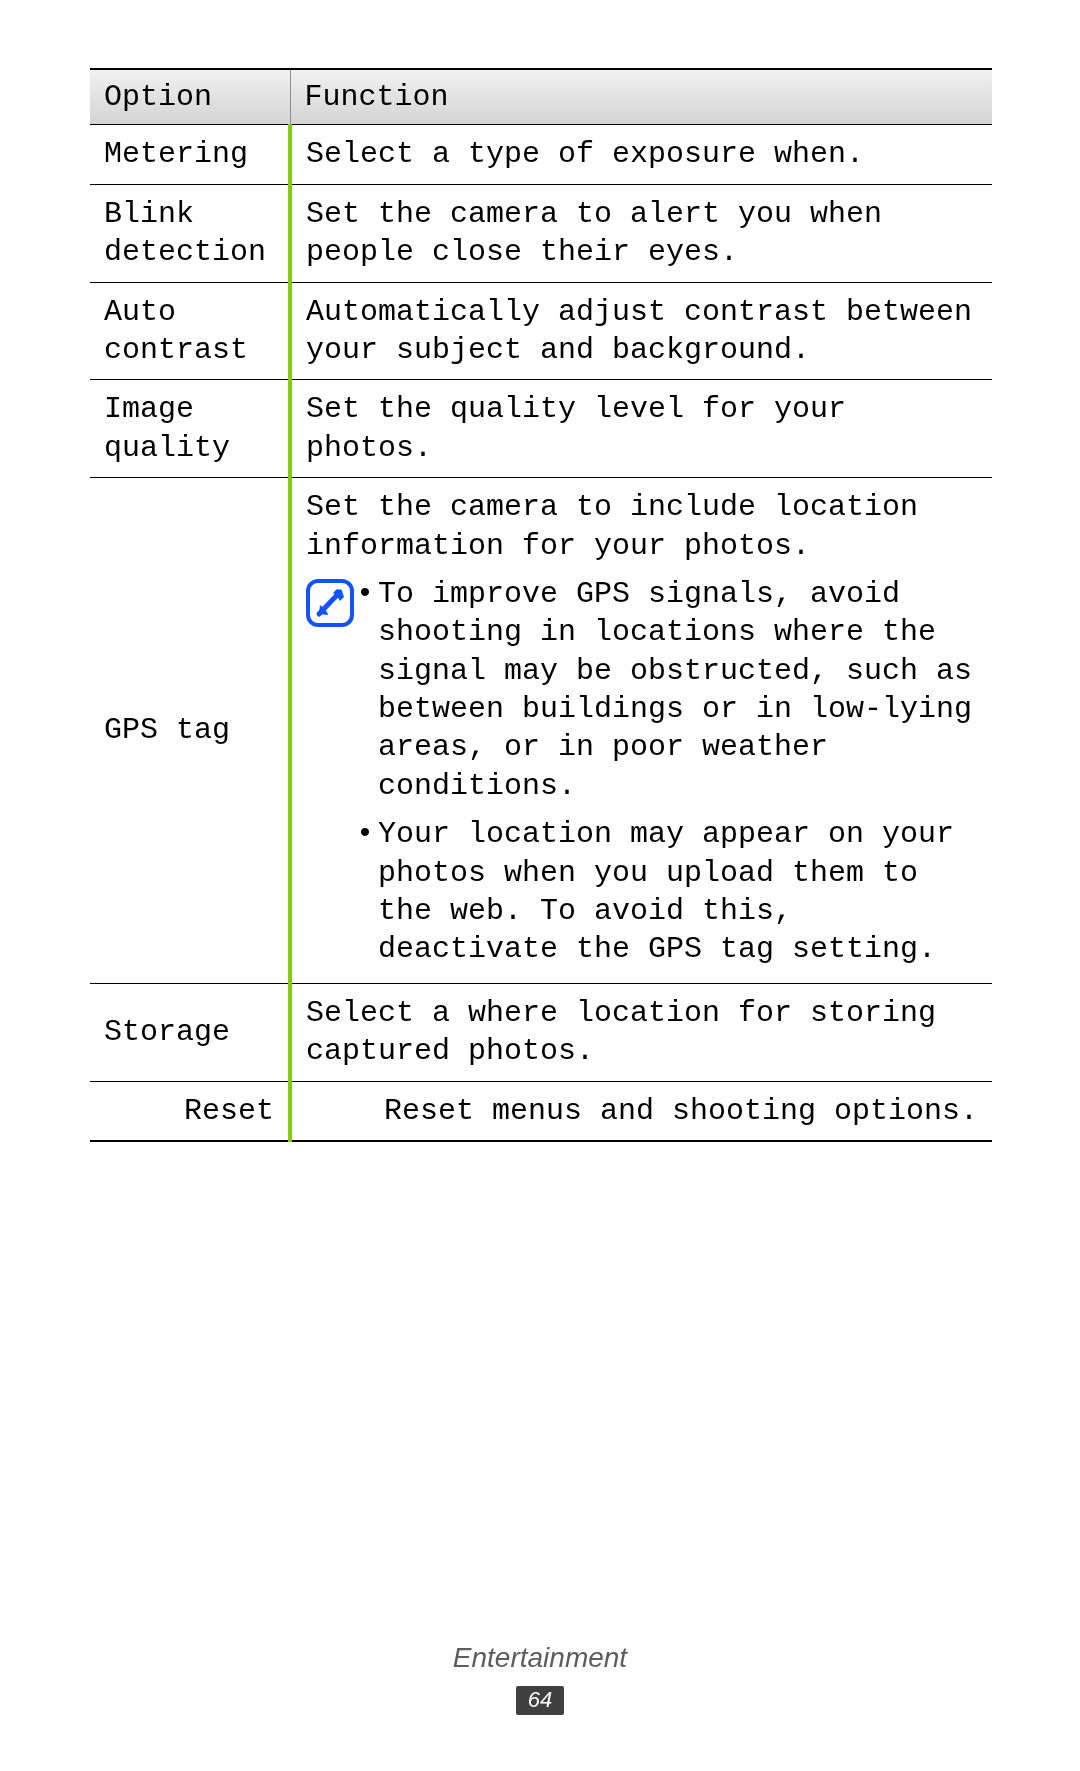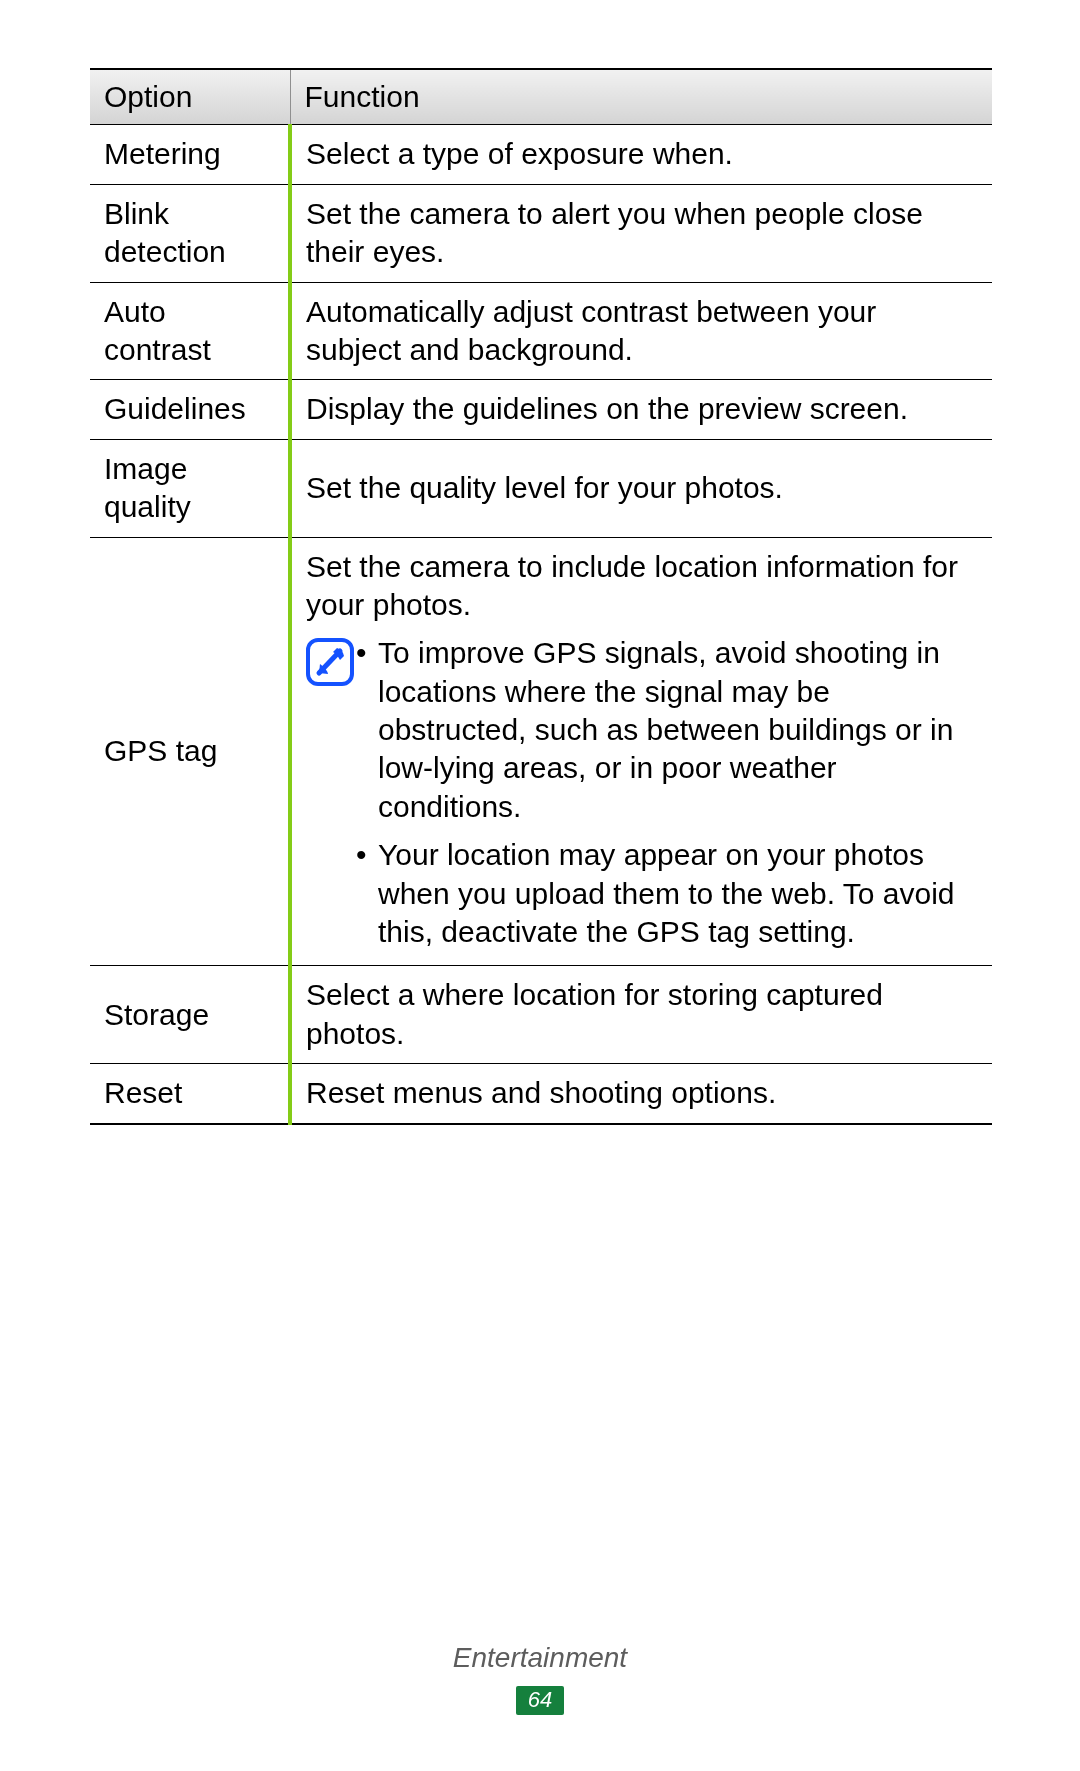--- a/index.html
+++ b/index.html
@@ -23,39 +23,41 @@
     table-layout: fixed;
   }
   table.options col.c1 { width: 200px; }
   table.options col.c2 { width: auto; }
   table.options th, table.options td {
     text-align: left;
     vertical-align: middle;
     font-weight: 400;
     padding: 10px 14px 10px 14px;
     line-height: 1.28;
+    font-family: Liberation Mono, monospace;
   }
   table.options thead th {
     background: linear-gradient(#f1f1f1, #d4d4d4);
     border-top: 2px solid #000;
     border-bottom: 1px solid #000;
     padding-top: 8px;
     padding-bottom: 8px;
   }
   table.options thead th.left {
     border-right: 1px solid #8f8f8f;
   }
   table.options tbody td {
     border-bottom: 1px solid #000;
   }
   table.options tbody td.left {
     border-right: 4px solid #84cc16;
   }
   table.options tbody tr.last td {
     border-bottom: 2px solid #000;
+    text-align: right;
   }
   .gps-cell {
     padding-top: 12px;
     padding-bottom: 14px;
   }
   .gps-intro {
     margin-bottom: 10px;
   }
   .note-block {
     display: flex;
@@ -98,21 +100,21 @@
     text-align: center;
   }
   .section-title {
     font-style: italic;
     font-size: 28px;
     color: #5d5d5d;
     margin-bottom: 6px;
   }
   .page-badge {
     display: inline-block;
-    background: #15803d;
+    background: #404040;
     color: #fff;
     font-style: italic;
     font-size: 22px;
     padding: 2px 12px 3px;
     border-radius: 2px;
     line-height: 1.1;
   }
 </style>
 </head>
 <body>
@@ -134,24 +136,20 @@
         <td class="left">Metering</td>
         <td>Select a type of exposure when.</td>
       </tr>
       <tr>
         <td class="left">Blink detection</td>
         <td>Set the camera to alert you when people close their eyes.</td>
       </tr>
       <tr>
         <td class="left">Auto contrast</td>
         <td>Automatically adjust contrast between your subject and background.</td>
-      </tr>
-      <tr>
-        <td class="left">Guidelines</td>
-        <td>Display the guidelines on the preview screen.</td>
       </tr>
       <tr>
         <td class="left">Image quality</td>
         <td>Set the quality level for your photos.</td>
       </tr>
       <tr>
         <td class="left">GPS tag</td>
         <td class="gps-cell">
           <div class="gps-intro">Set the camera to include location information for your photos.</div>
           <div class="note-block">

